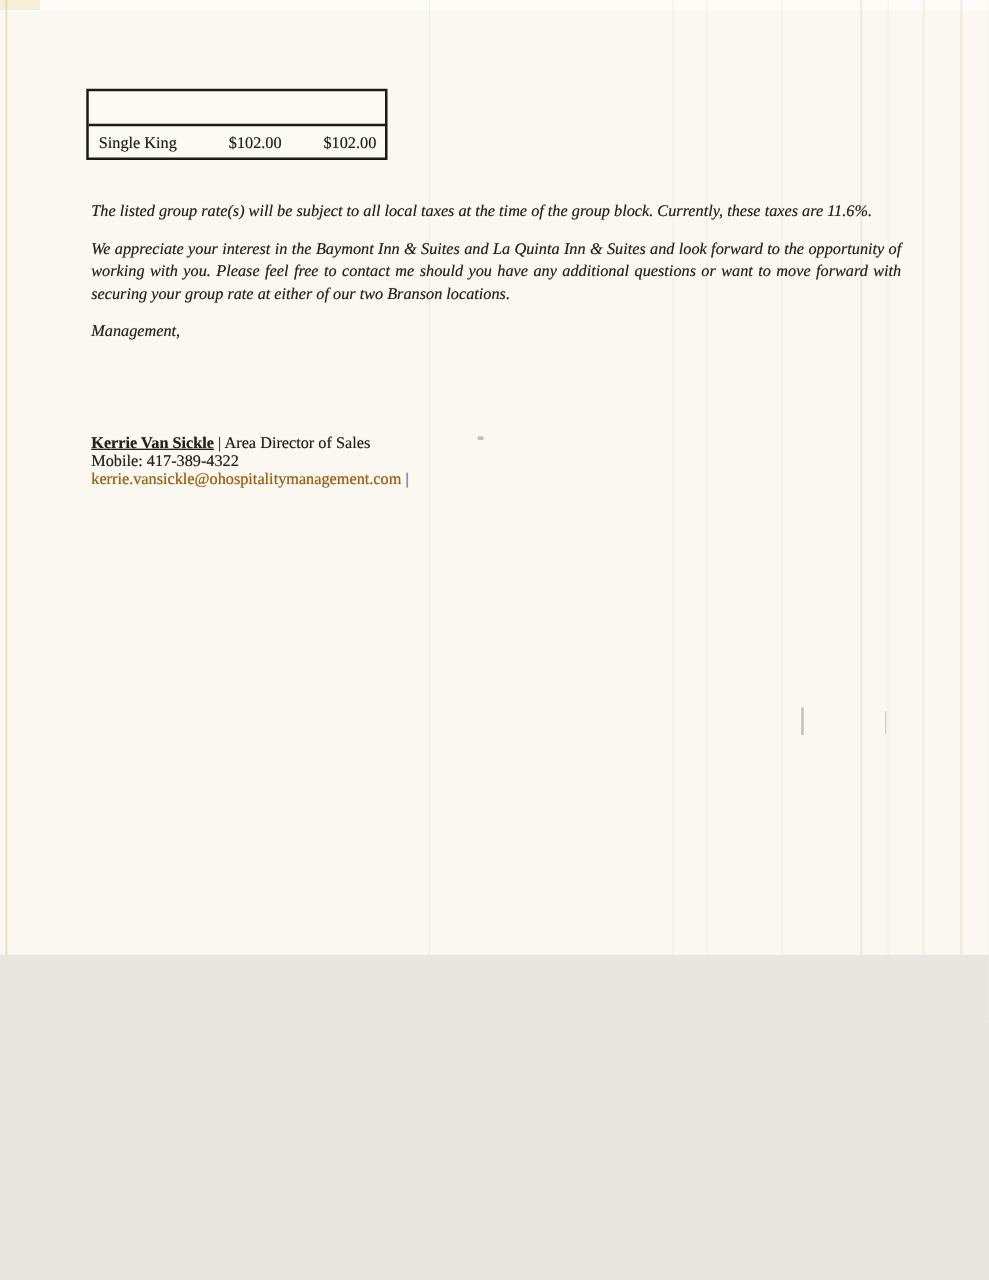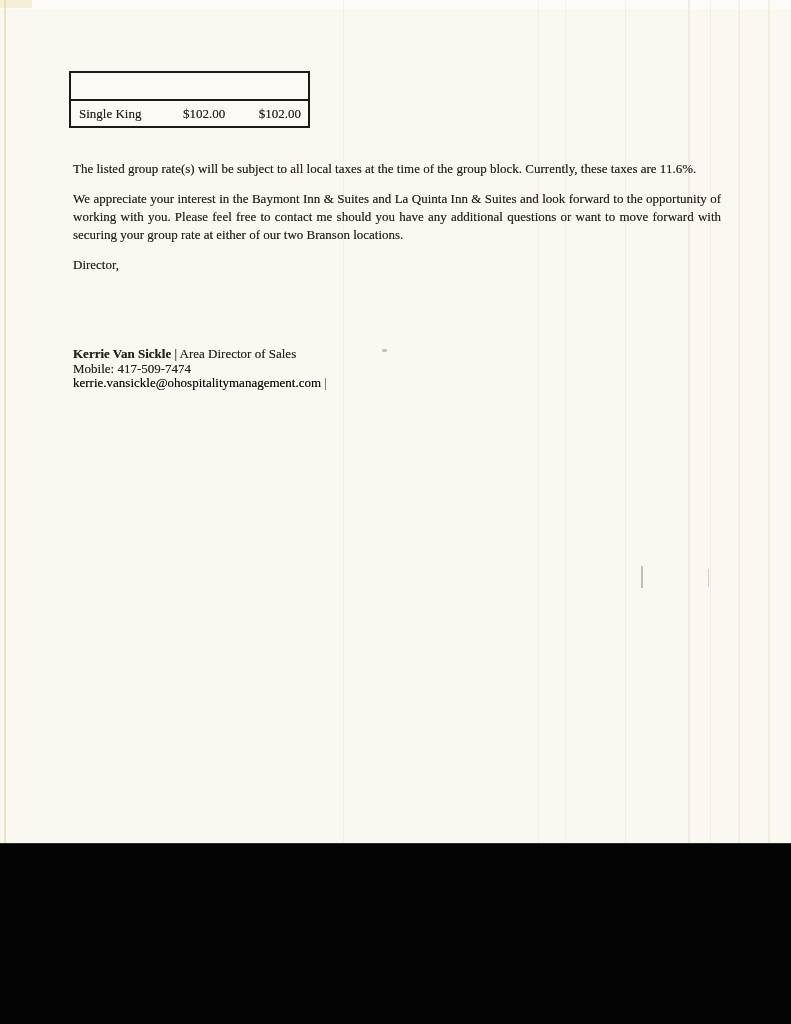--- a/index.html
+++ b/index.html
@@ -2,21 +2,21 @@
 <html><head>
 <meta charset="utf-8">
 <style>
   * { margin: 0; padding: 0; box-sizing: border-box; }
   html, body { width: 791px; }
   body { background: #e8e6e0; }
 
   .page {
     position: relative;
     width: 791px;
-    height: 1024px;
+    height: 764px;
     background: #fbf8f1;
     overflow: hidden;
     font-family: "Liberation Serif", "DejaVu Serif", serif;
     color: #24211c;
   }
 
   
   .ink { text-shadow: 0 0 0.6px rgba(45, 40, 32, 0.55); }
 
   
@@ -50,31 +50,31 @@
   .rt-row { display: flex; align-items: center; height: 25px; font-size: 13px; }
   .rt-room { width: 112px; padding-left: 8px; text-align: left; }
   .rt-rate1 { width: 42px; text-align: right; }
   .rt-rate2 { flex: 1; text-align: right; padding-right: 7px; }
 
   
   .body-text {
     position: absolute; left: 73px; top: 160px; width: 648px;
     font-size: 13px; line-height: 18px;
   }
-  .body-text p { margin: 0 0 12px 0; }
+  .body-text p { margin: 0 0 12px 0; font-style: italic; }
   .oneline { white-space: nowrap; }
   .justify { text-align: justify; }
 
   
   .signature {
     position: absolute; left: 73px; top: 347px;
     font-size: 13px; line-height: 14.6px;
   }
-  .sig-name { font-weight: bold; }
-  .email-link { color: #000000; text-decoration: none; cursor: pointer; }
+  .sig-name { font-weight: bold; text-decoration: underline; }
+  .email-link { color: #a16207; text-decoration: none; cursor: pointer; }
   .email-suffix { color: #5a69ab; }
 
   
   .footer-bar {
     position: absolute; left: 0; top: 843px; width: 791px; height: 181px;
     background: #040404;
     border-top: 1px solid #2a2a2a;
   }
 </style>
 </head>
@@ -102,24 +102,24 @@
     <div class="rt-row">
       <span class="rt-room">Single King</span>
       <span class="rt-rate1">$102.00</span>
       <span class="rt-rate2">$102.00</span>
     </div>
   </div>
 
   <div class="body-text ink">
     <p class="oneline">The listed group rate(s) will be subject to all local taxes at the time of the group block.  Currently, these taxes are 11.6%.</p>
     <p class="justify">We appreciate your interest in the Baymont Inn &amp; Suites and La Quinta Inn &amp; Suites and look forward to the opportunity of working with you.  Please feel free to contact me should you have any additional questions or want to move forward with securing your group rate at either of our two Branson locations.</p>
-    <p>Director,</p>
+    <p>Management,</p>
   </div>
 
   <div class="signature ink">
     <p><span class="sig-name">Kerrie Van Sickle</span><span> | </span><span>Area Director of Sales</span></p>
-    <p>Mobile: 417-509-7474</p>
+    <p>Mobile: 417-389-4322</p>
     <p><a class="email-link">kerrie.vansickle@ohospitalitymanagement.com</a><span class="email-suffix"> |</span></p>
   </div>
 
   <div class="footer-bar"></div>
 
 </div>
 
 </body></html>

